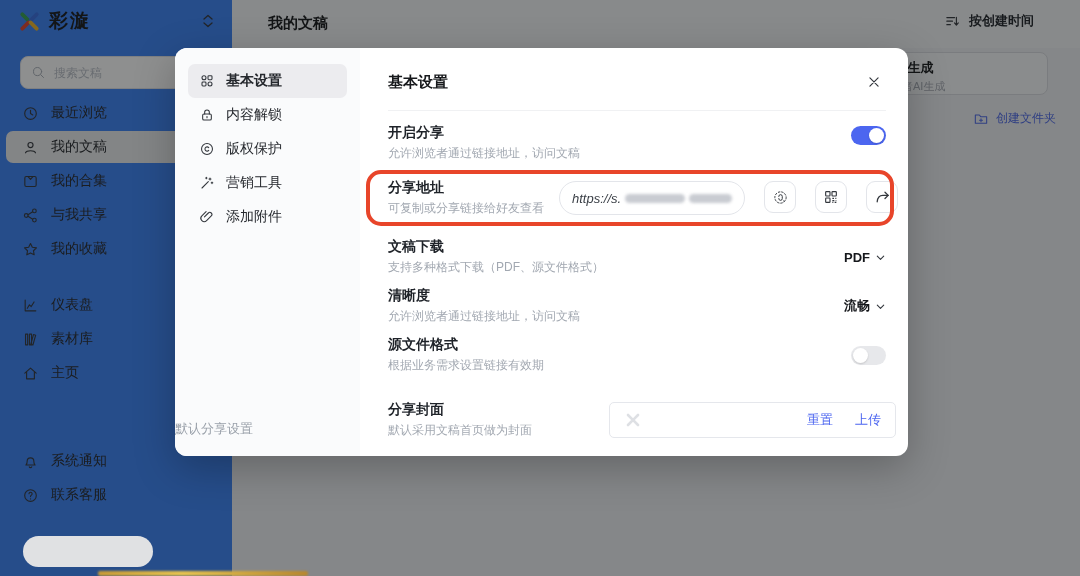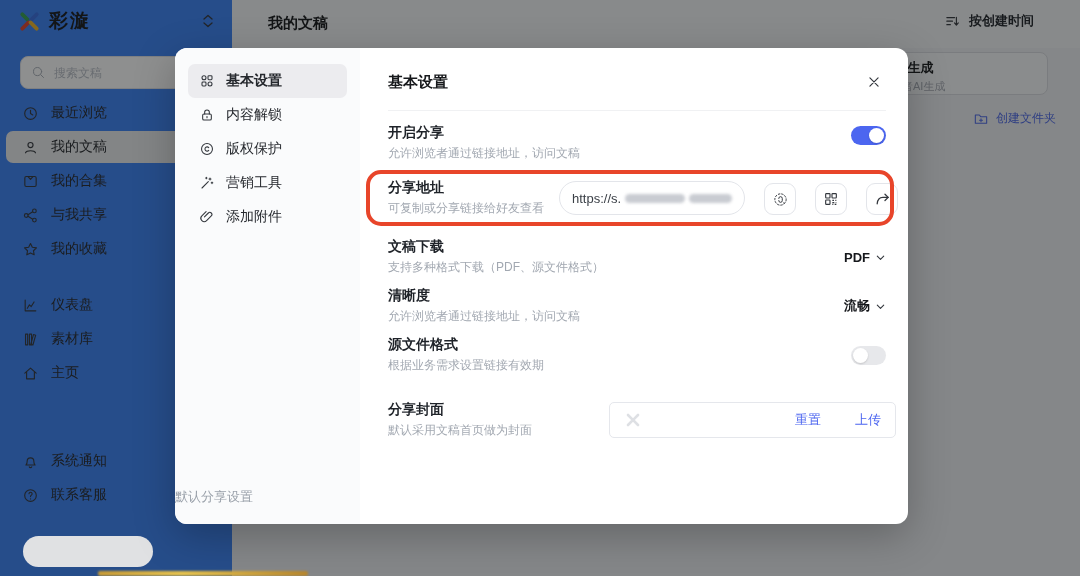--- a/index.html
+++ b/index.html
@@ -31,21 +31,21 @@
 
   .ai-card { position:absolute; left:878px; top:52px; width:170px; height:43px; background:#f8f9fb; border:1px solid #d9dbe0; border-radius:8px; padding:6px 12px; }
   .ai-card .t { font-size:13px; font-weight:bold; color:#17191c; }
   .ai-card .s { font-size:11px; color:#a6abb4; margin-top:2px; }
   .create-folder { position:absolute; left:973px; top:110px; display:flex; align-items:center; gap:7px; font-size:12px; color:#4d68e8; cursor:pointer; }
 
   
   .overlay { position:absolute; inset:0; background:rgba(15,16,18,0.47); z-index:10; }
 
   
-  .modal { position:absolute; left:175px; top:48px; width:733px; height:476px; background:#ffffff; border-radius:12px; z-index:20; display:flex; box-shadow:0 12px 40px rgba(0,0,0,0.25); }
+  .modal { position:absolute; left:175px; top:48px; width:733px; height:408px; background:#ffffff; border-radius:12px; z-index:20; display:flex; box-shadow:0 12px 40px rgba(0,0,0,0.25); }
   .panel { width:185px; background:#fafbfc; border-radius:12px 0 0 12px; padding:16px 13px; position:relative; }
   .tab { height:34px; display:flex; align-items:center; gap:11px; padding-left:11px; font-size:14px; color:#26292e; border-radius:7px; cursor:pointer; margin-bottom:0; }
   .tab.active { background:#ececef; font-weight:bold; }
   .panel-footer { position:absolute; left:0; bottom:18px; font-size:13px; color:#9aa1aa; cursor:pointer; }
 
   .content { flex:1; padding:20px 22px 0 28px; position:relative; }
   .modal-head { display:flex; justify-content:space-between; align-items:center; height:28px; }
   .modal-title { font-size:15px; font-weight:bold; color:#17191c; }
   .close-btn { width:24px; height:24px; display:flex; align-items:center; justify-content:center; cursor:pointer; }
   .divider { height:1px; background:#f0f1f3; margin:14px 0 0 0; }
@@ -61,30 +61,30 @@
   .r4 { margin-top:11px; }
   .r5 { margin-top:11px; }
   .r6 { margin-top:27px; }
 
   .toggle { width:35px; height:19px; border-radius:10px; position:relative; cursor:pointer; flex:none; }
   .toggle.on { background:#4c66f0; }
   .toggle.off { background:#e7e8eb; }
   .toggle .knob { position:absolute; top:2px; width:15px; height:15px; border-radius:50%; background:#fff; box-shadow:0 1px 2px rgba(0,0,0,.15); }
   .toggle.on .knob { right:2px; } .toggle.off .knob { left:2px; }
 
-  .share-ctls { display:flex; align-items:flex-end; gap:19px; margin-right:-12px; }
+  .share-ctls { display:flex; align-items:flex-start; gap:19px; margin-right:-12px;font-style:italic; }
   .url-pill { width:186px; height:34px; border:1px solid #e3e5ea; border-radius:17px; background:#fff; display:flex; align-items:center; padding:0 12px; gap:4px; font-size:13px; color:#3a3f46; overflow:hidden; white-space:nowrap; cursor:text; }
   .redact { display:inline-block; height:9px; border-radius:5px; background:#c9ccd2; filter:blur(1.5px); }
   .icon-btn { width:32px; height:32px; border:1px solid #e3e5ea; border-radius:9px; background:#fff; display:flex; align-items:center; justify-content:center; cursor:pointer; }
 
   .dd { display:flex; align-items:center; gap:5px; font-size:13px; font-weight:bold; color:#16181c; cursor:pointer; }
 
   .cover-box { width:287px; height:36px; border:1px solid #e5e7ec; border-radius:5px; background:#fff; display:flex; align-items:center; padding:0 14px 0 10px; margin-right:-10px; }
   .cover-thumb { width:26px; height:22px; display:flex; align-items:center; justify-content:center; opacity:.55; }
-  .cover-actions { margin-left:auto; display:flex; gap:34px; font-size:13px; color:#4d66f0; }
+  .cover-actions { margin-left:auto; display:flex; gap:22px; font-size:13px; color:#4d66f0; }
   .cover-actions span { cursor:pointer; }
 
   .annotation { position:absolute; top:-9px; bottom:-9px; left:-22px; right:-8px; border:4px solid #e8452a; border-radius:15px; pointer-events:none; }
 </style>
 </head>
 <body>
 
 <div class="sidebar">
   <div class="logo-row">
     <svg width="23" height="23" viewBox="0 0 24 24">

